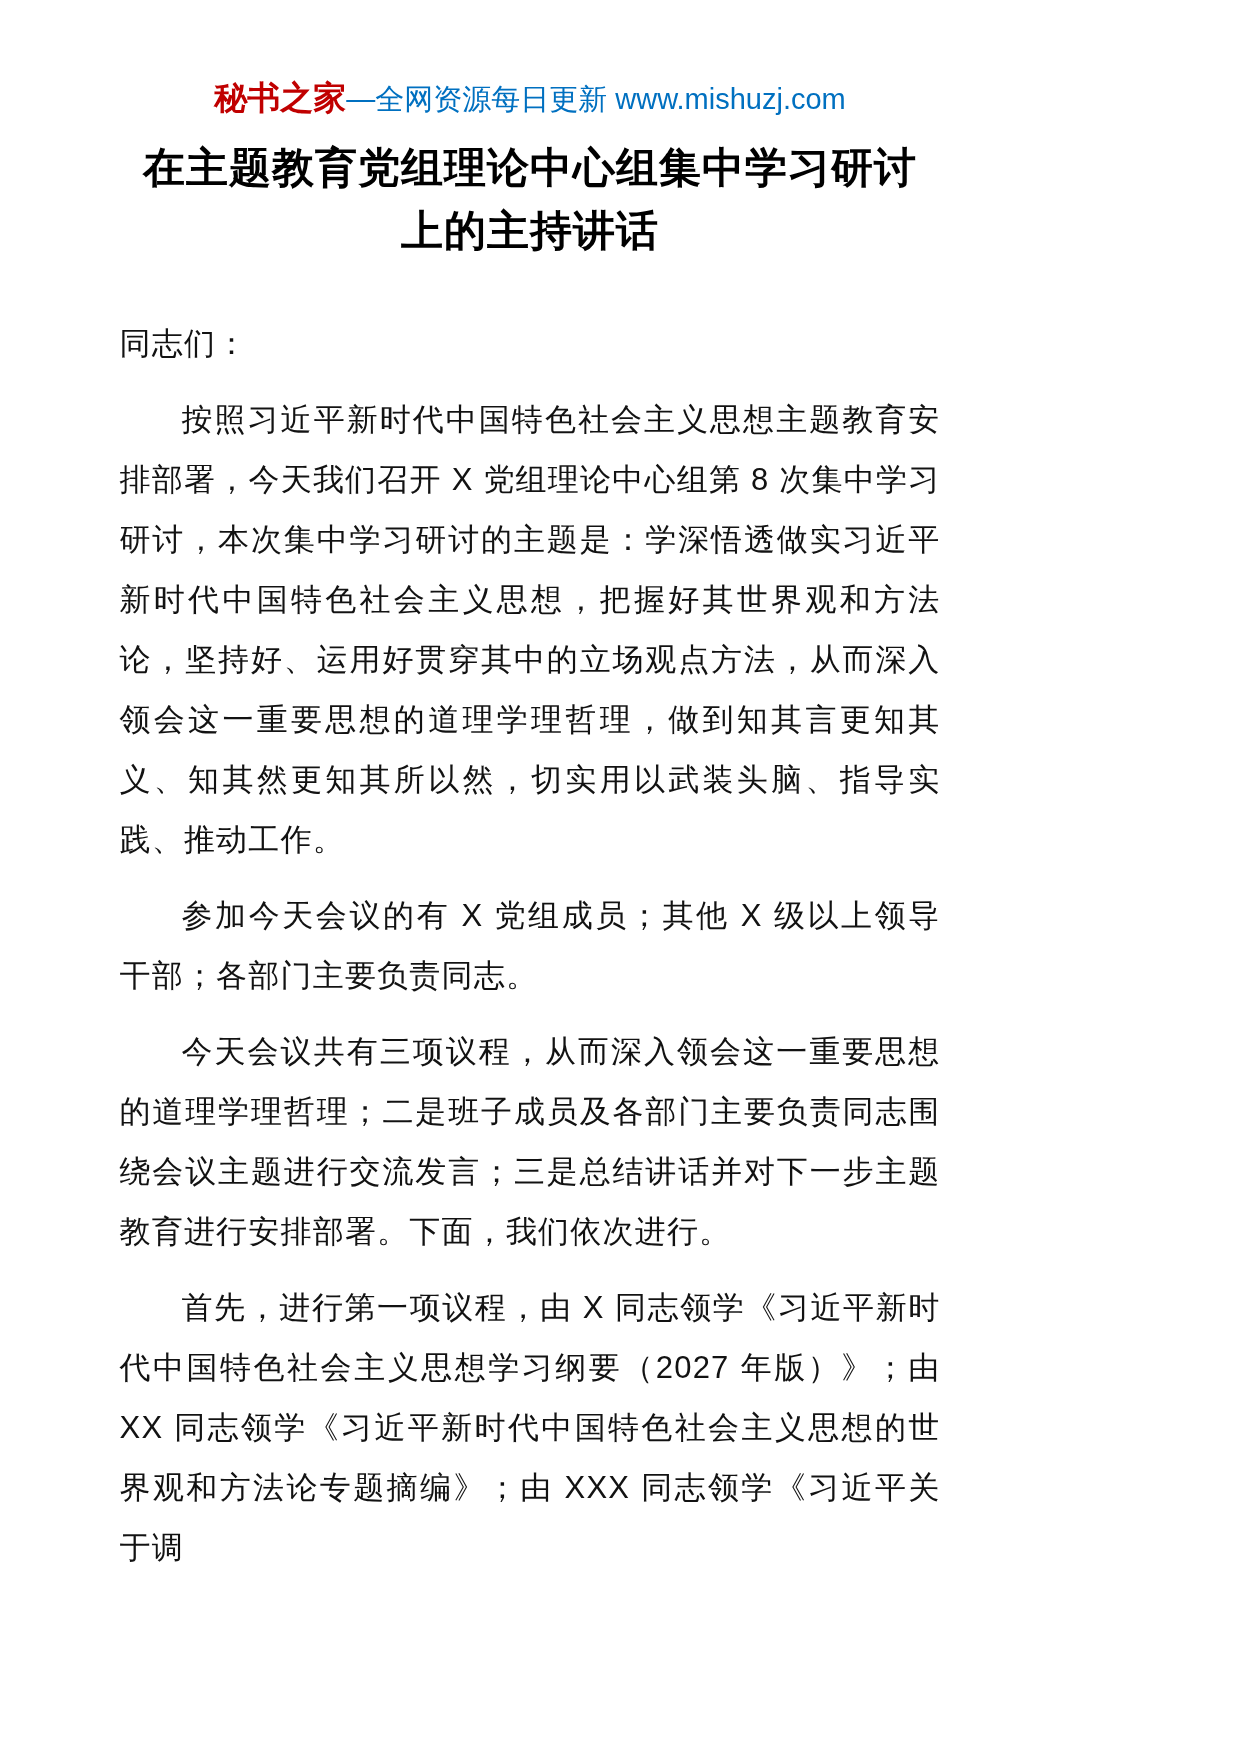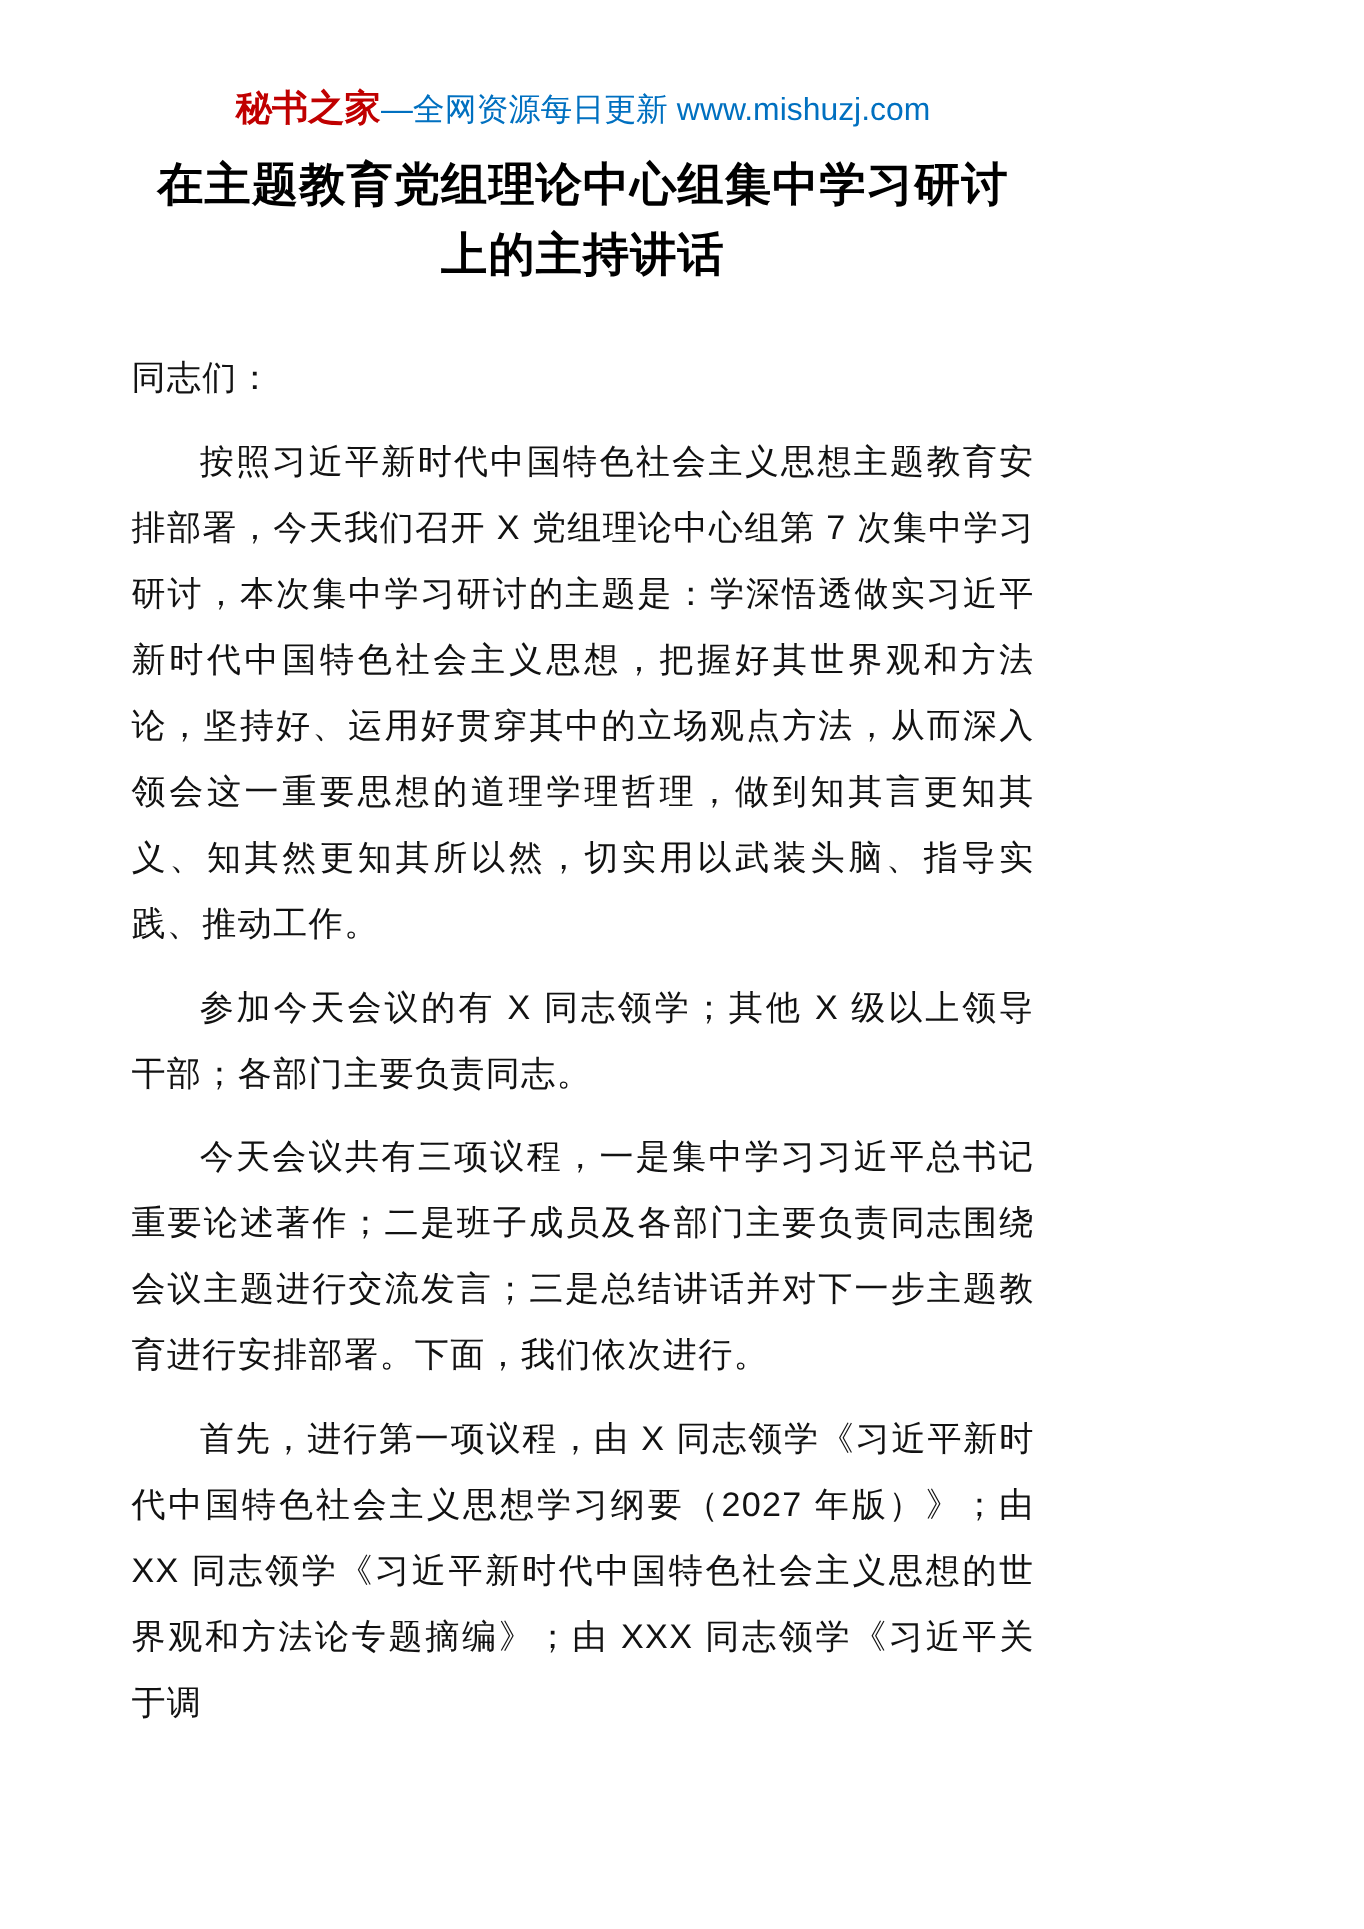--- a/index.html
+++ b/index.html
@@ -70,19 +70,19 @@
 <div class="page">
 
   <div class="doc-header">
     <span class="brand">秘书之家</span><span class="tagline">—全网资源每日更新 </span><span class="url">www.mishuzj.com</span>
   </div>
 
   <h1 class="doc-title">在主题教育党组理论中心组集中学习研讨上的主持讲话</h1>
 
   <div class="doc-body">
     <p class="no-indent">同志们：</p>
-    <p>按照习近平新时代中国特色社会主义思想主题教育安排部署，今天我们召开 X 党组理论中心组第 7 次集中学习研讨，本次集中学习研讨的主题是：学深悟透做实习近平新时代中国特色社会主义思想，把握好其世界观和方法论，坚持好、运用好贯穿其中的立场观点方法，从而深入领会这一重要思想的道理学理哲理，做到知其言更知其义、知其然更知其所以然，切实用以武装头脑、指导实践、推动工作。</p>
-    <p>参加今天会议的有 X 同志领学；其他 X 级以上领导干部；各部门主要负责同志。</p>
-    <p>今天会议共有三项议程，一是集中学习习近平总书记重要论述著作；二是班子成员及各部门主要负责同志围绕会议主题进行交流发言；三是总结讲话并对下一步主题教育进行安排部署。下面，我们依次进行。</p>
+    <p>按照习近平新时代中国特色社会主义思想主题教育安排部署，今天我们召开 X 党组理论中心组第 8 次集中学习研讨，本次集中学习研讨的主题是：学深悟透做实习近平新时代中国特色社会主义思想，把握好其世界观和方法论，坚持好、运用好贯穿其中的立场观点方法，从而深入领会这一重要思想的道理学理哲理，做到知其言更知其义、知其然更知其所以然，切实用以武装头脑、指导实践、推动工作。</p>
+    <p>参加今天会议的有 X 党组成员；其他 X 级以上领导干部；各部门主要负责同志。</p>
+    <p>今天会议共有三项议程，从而深入领会这一重要思想的道理学理哲理；二是班子成员及各部门主要负责同志围绕会议主题进行交流发言；三是总结讲话并对下一步主题教育进行安排部署。下面，我们依次进行。</p>
     <p>首先，进行第一项议程，由 X 同志领学《习近平新时代中国特色社会主义思想学习纲要（2027 年版）》；由 XX 同志领学《习近平新时代中国特色社会主义思想的世界观和方法论专题摘编》；由 XXX 同志领学《习近平关于调</p>
   </div>
 
 </div>
 
 </body></html>

